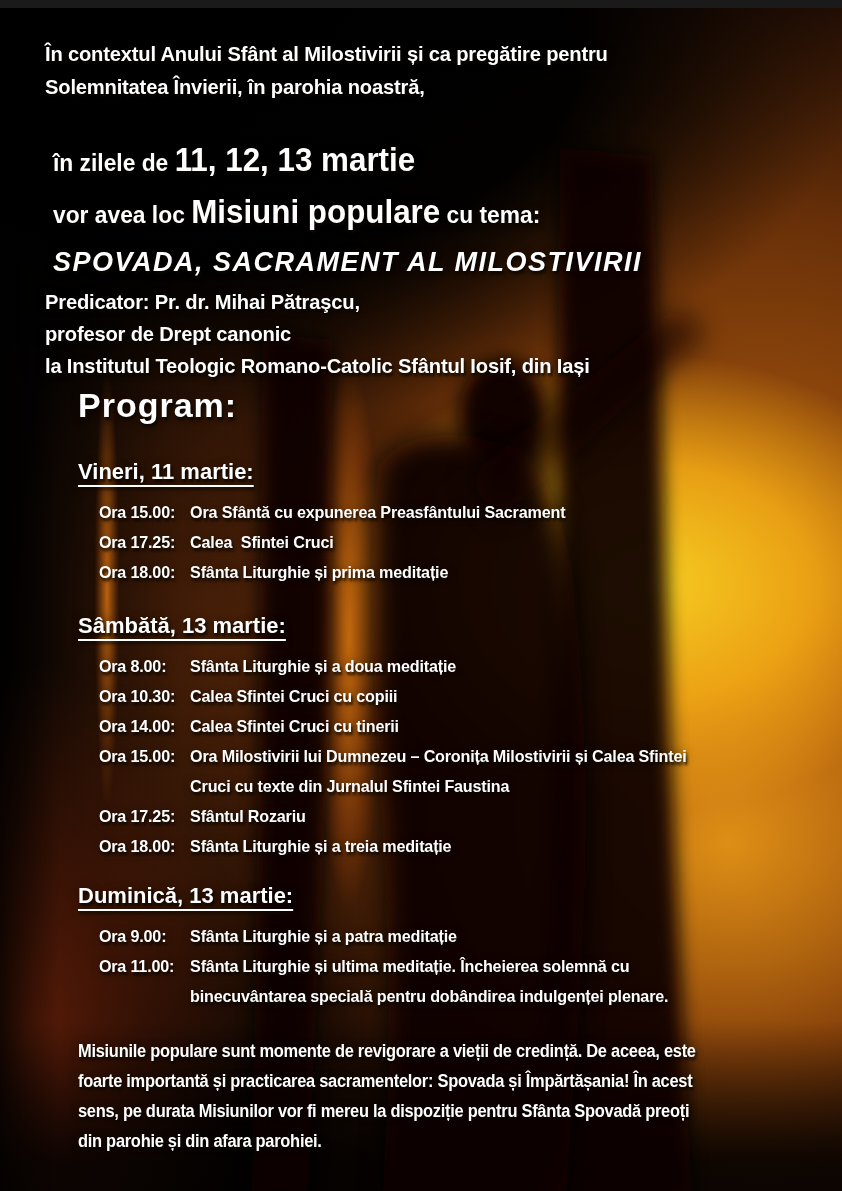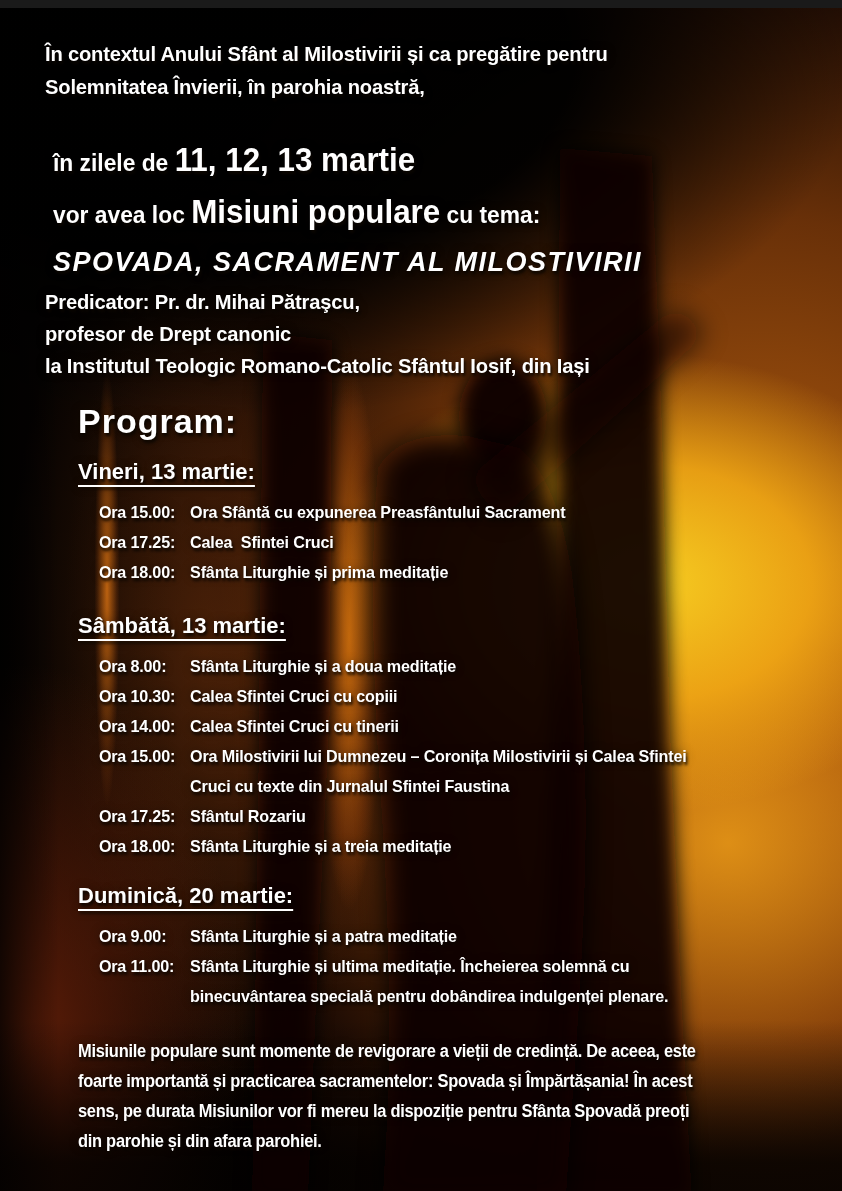--- a/index.html
+++ b/index.html
@@ -35,21 +35,21 @@
   .line{display:block;white-space:pre;}
   .squeeze{transform:scaleX(0.96);transform-origin:left top;}
 
   .intro{left:45px;top:29px;font-size:21px;line-height:33px;letter-spacing:-0.2px;}
   .event{left:53px;top:129px;}
   .ev-line{line-height:46px;white-space:pre;transform:scaleX(0.95);transform-origin:left top;}
   .sz-md{font-size:24px;}
   .sz-lg{font-size:33px;}
   .theme{font-size:27px;font-style:italic;letter-spacing:1.5px;margin-top:6px;white-space:pre;text-align:center;}
   .preacher{left:45px;top:278px;font-size:21px;line-height:32px;letter-spacing:-0.2px;}
-  .program-title{left:78px;top:394px;font-size:34px;letter-spacing:1px;}
+  .program-title{left:78px;top:378px;font-size:34px;letter-spacing:1px;}
   .day{left:78px;}
   .day-1{top:450px;} .day-2{top:604px;} .day-3{top:874px;}
   .day-header{font-size:22px;line-height:28px;text-decoration:underline;text-decoration-thickness:2px;text-underline-offset:6px;}
   .items{margin-top:12px;padding-left:22px;transform:scaleX(0.95);transform-origin:left top;}
   .item{display:flex;align-items:flex-start;font-size:17px;line-height:30px;letter-spacing:-0.2px;}
   .time{flex:0 0 96px;white-space:pre;}
   .desc{display:block;}
   .footer{left:78px;top:1028px;font-size:17.5px;line-height:30px;letter-spacing:-0.3px;transform:scaleX(0.94);transform-origin:left top;}
 </style>
 </head>
@@ -95,21 +95,21 @@
 
   <div class="txt preacher squeeze">
     <span class="line">Predicator: Pr. dr. Mihai Pătraşcu,</span>
     <span class="line">profesor de Drept canonic</span>
     <span class="line">la Institutul Teologic Romano-Catolic Sfântul Iosif, din Iași</span>
   </div>
 
   <div class="txt program-title">Program:</div>
 
   <div class="txt day day-1">
-    <div class="day-header">Vineri, 13 martie:</div>
+    <div class="day-header">Vineri, 11 martie:</div>
     <div class="items">
       <div class="item">
         <span class="time">Ora 15.00:</span>
         <span class="desc">
             <span class="line">Ora Sfântă cu expunerea Preasfântului Sacrament</span>
           </span>
       </div>
       <div class="item">
         <span class="time">Ora 17.25:</span>
         <span class="desc">
@@ -162,21 +162,21 @@
       <div class="item">
         <span class="time">Ora 18.00:</span>
         <span class="desc">
             <span class="line">Sfânta Liturghie și a treia meditație</span>
           </span>
       </div>
     </div>
   </div>
 
   <div class="txt day day-3">
-    <div class="day-header">Duminică, 20 martie:</div>
+    <div class="day-header">Duminică, 13 martie:</div>
     <div class="items">
       <div class="item">
         <span class="time">Ora 9.00:</span>
         <span class="desc">
             <span class="line">Sfânta Liturghie și a patra meditație</span>
           </span>
       </div>
       <div class="item">
         <span class="time">Ora 11.00:</span>
         <span class="desc">

